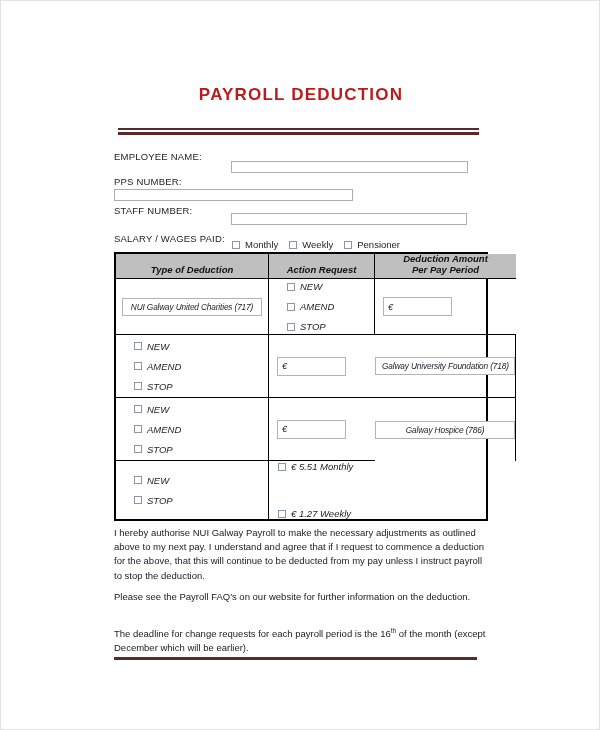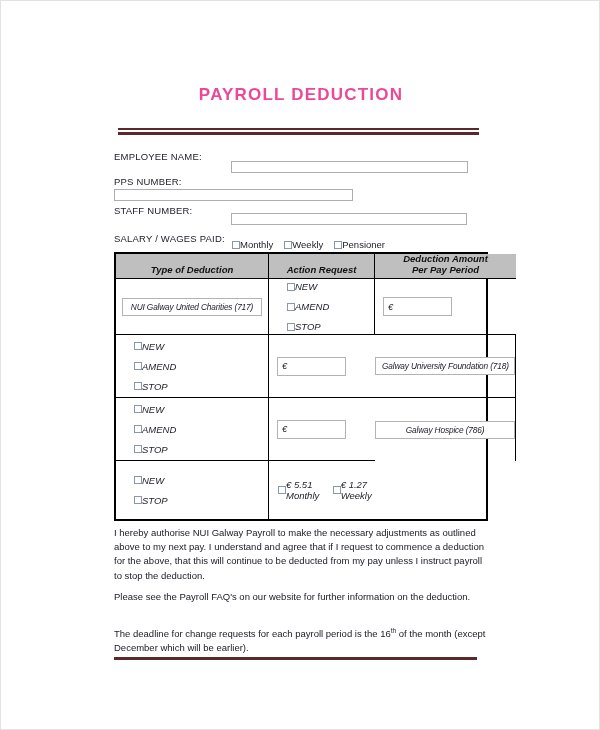--- a/index.html
+++ b/index.html
@@ -9,40 +9,40 @@
     box-sizing:border-box; overflow:hidden;
     font-family:"Liberation Sans", sans-serif;
     color:#20202a;
   }
   .abs { position:absolute; }
 
   
   .title {
     left:113px; top:84px; width:374px;
     text-align:center; font-weight:bold; font-size:17px;
-    line-height:20px; letter-spacing:1.2px; color:#ec4899;
+    line-height:20px; letter-spacing:1.2px; color:#b91c1c;
   }
   .title-rule {
     left:117px; top:127px; width:361px;
     height:2px; border-top:2px solid #5a2a2b; border-bottom:3px solid #5a2a2b;
   }
 
   
   .flabel { font-size:9.5px; letter-spacing:.2px; color:#1c1c26; }
   .tinput {
     border:1px solid #aeaeae; background:#fff; box-sizing:border-box;
     font-family:"Liberation Sans", sans-serif; font-size:9px; padding:0 3px;
   }
 
   
   .cb {
     display:inline-block; width:8px; height:8px; flex:0 0 8px;
     border:1px solid #8a97a5; background:#fff; box-sizing:border-box;
   }
-  .cb-item { display:flex; align-items:center; font-size:9.5px; color:#1c1c26; }
+  .cb-item { display:flex; align-items:center; gap:5px; font-size:9.5px; color:#1c1c26; }
 
   .salary-row { left:231px; top:238px; display:flex; gap:11px; }
 
   
   .dtable {
     left:113px; top:251px; width:374px; height:269px;
     border:2px solid #000; box-sizing:border-box;
     display:grid;
     grid-template-columns:153px 106px 1fr;
     grid-template-rows:25px 56px 63px 63px 1fr;
@@ -61,21 +61,21 @@
     font-size:8.3px; letter-spacing:-0.15px; text-align:center;
     padding:3px 6px; white-space:nowrap; color:#1c1c26; box-sizing:border-box;
   }
   .act-cell { display:flex; flex-direction:column; justify-content:center; gap:9px; padding-left:18px; }
   .amt-cell { display:flex; align-items:center; }
   .amt-box {
     margin-left:8px; width:69px; height:19px; border:1px solid #b3b3b3;
     background:#fff; box-sizing:border-box; display:flex; align-items:center;
     padding:0 4px; font-size:9px; color:#1c1c26;
   }
-  .amt-cell-col { display:flex; flex-direction:row; justify-content:flex-end; gap:11px; padding-left:9px; }
+  .amt-cell-col { display:flex; flex-direction:column; justify-content:space-between; gap:11px; padding-left:9px; }
 
   
   .para { left:113px; width:378px; font-size:9.5px; line-height:14.2px; color:#20202a; }
   .para sup { font-size:6.5px; }
   .bottom-rule { left:113px; top:656px; width:363px; height:3px; background:#5a2a2b; }
 </style>
 </head>
 <body>
 
 <div class="page">

